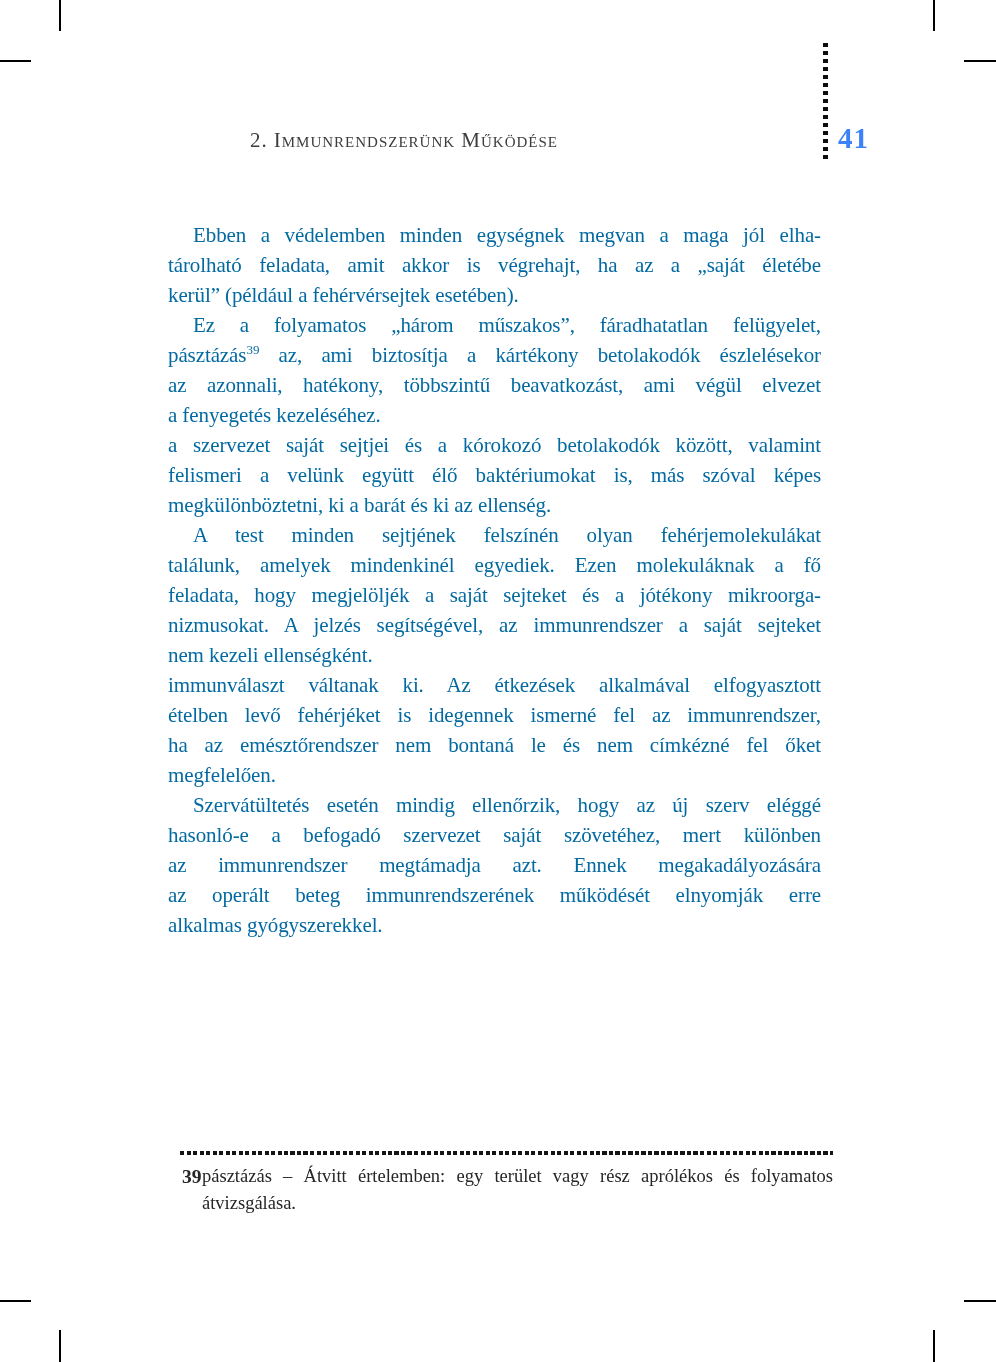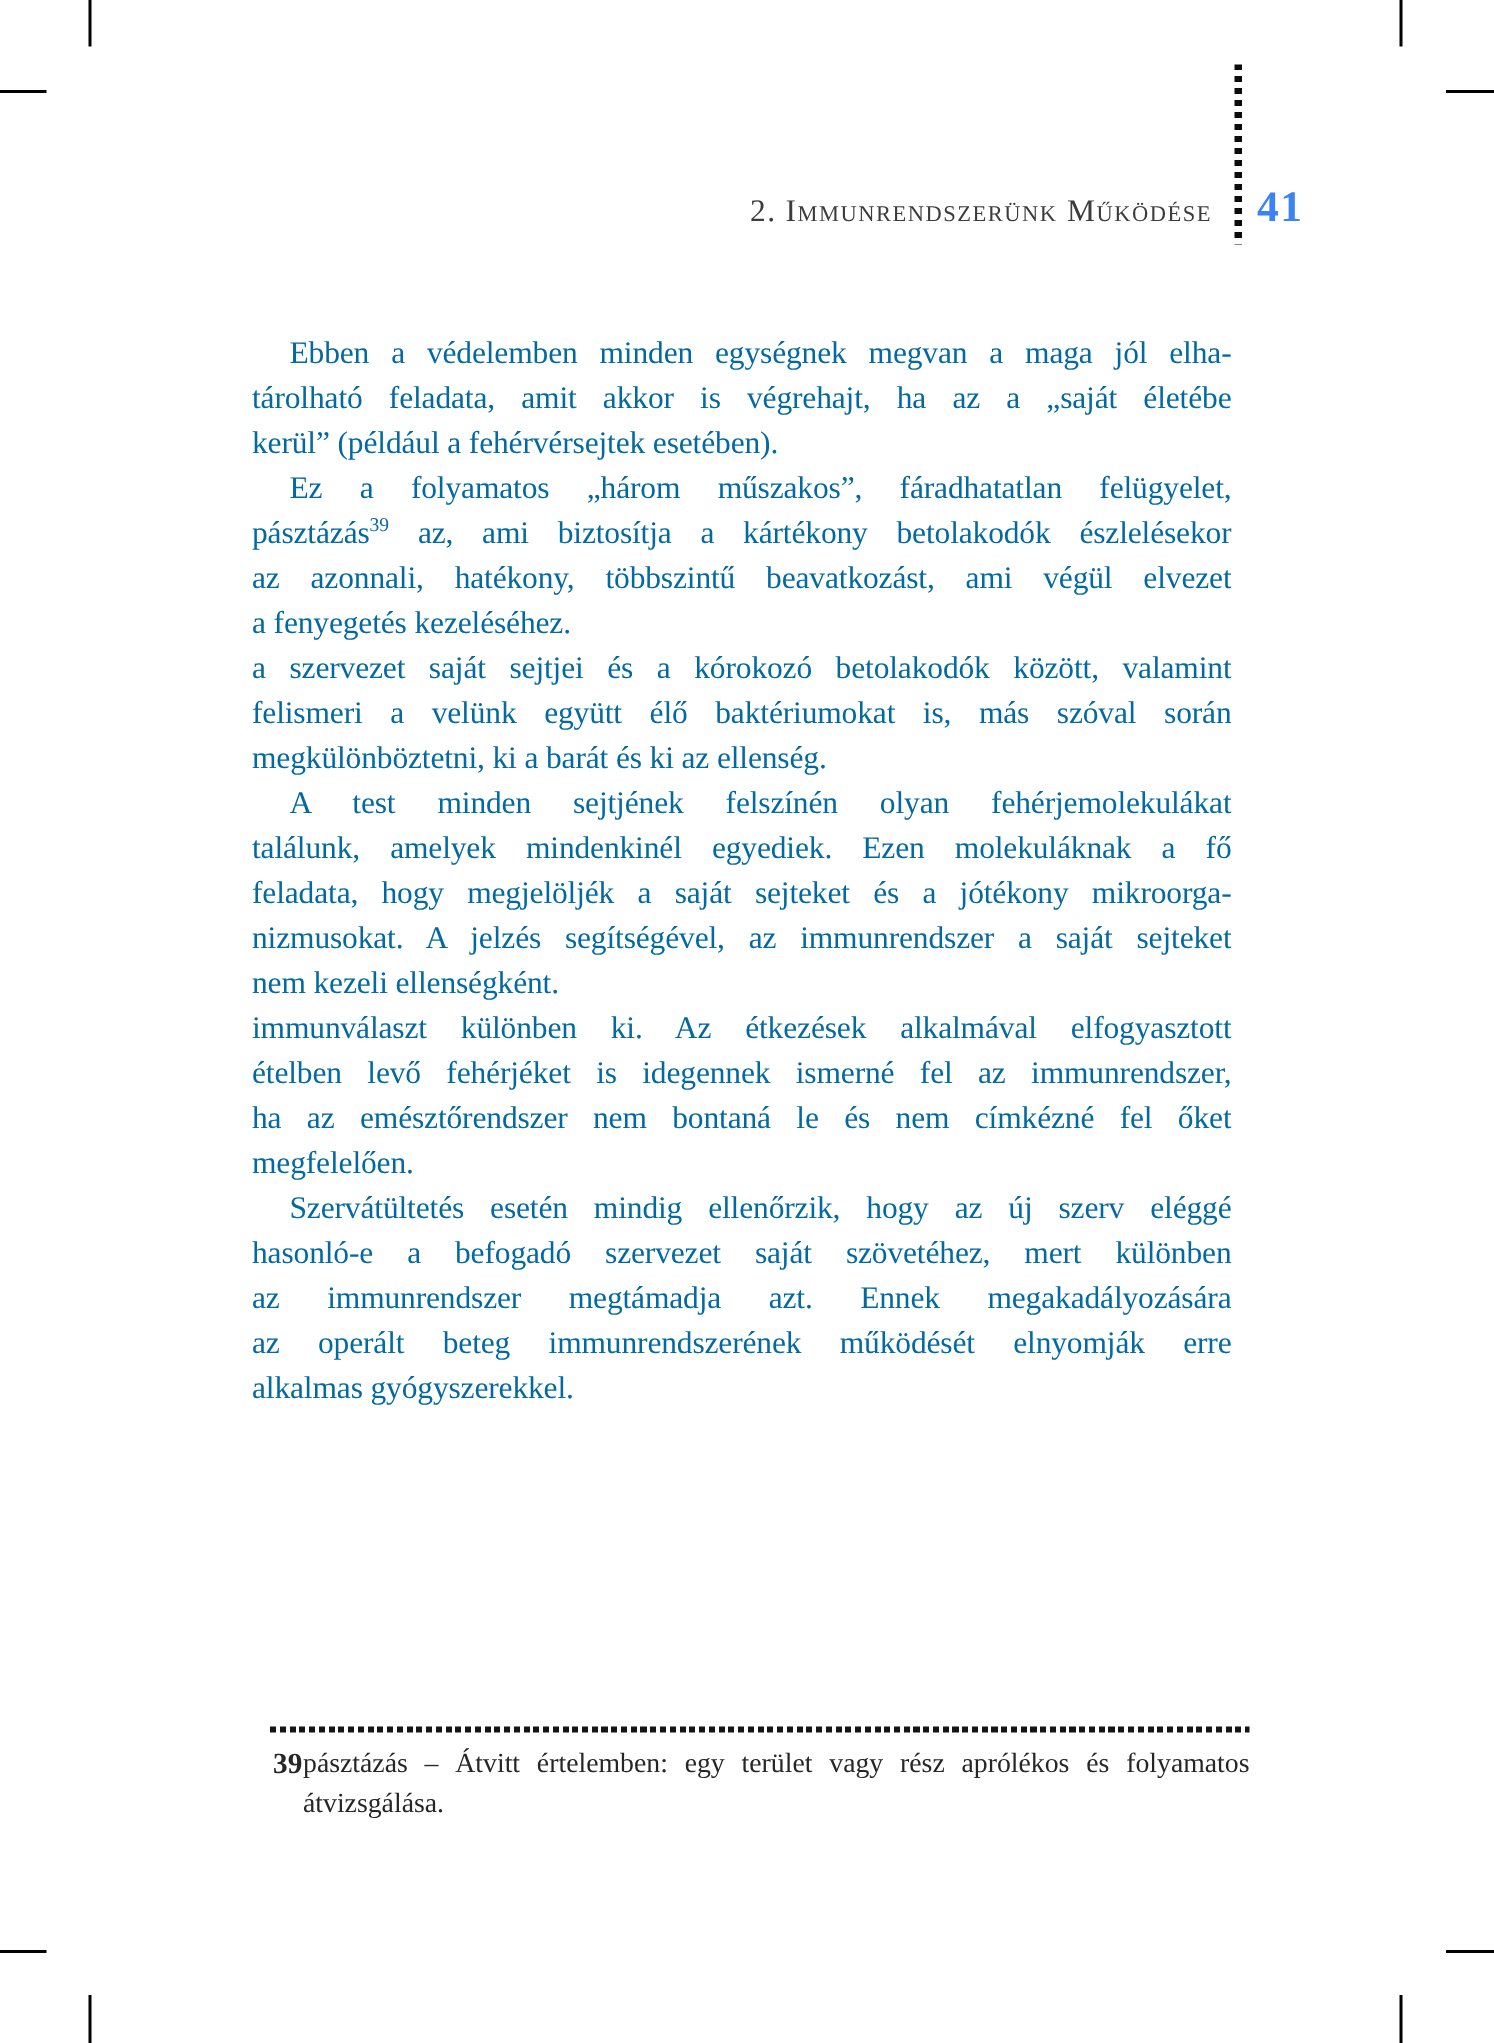--- a/index.html
+++ b/index.html
@@ -20,21 +20,21 @@
   .mark.bl-h { left: 0;     top: 1300px; width: 31px; height: 2px;  }
   .mark.bl-v { left: 59px;  top: 1330px; width: 2px;  height: 32px; }
   .mark.br-h { left: 964px; top: 1300px; width: 32px; height: 2px;  }
   .mark.br-v { left: 933px; top: 1330px; width: 2px;  height: 32px; }
 
   
   .running-head {
     position: absolute;
     left: 0; top: 128px;
     width: 808px;
-    text-align: right;
+    text-align: center;
     font-variant: small-caps;
     font-size: 21px;
     letter-spacing: 1px;
     color: #3c3c3c;
     white-space: nowrap;
   }
   .running-head .chapter-no { margin-right: 6px; }
   .head-rule {
     position: absolute;
     left: 823px; top: 43px;
@@ -121,34 +121,34 @@
 
     <div class="para">
       <div class="ln first">Ez a folyamatos „három műszakos”, fáradhatatlan felügyelet,</div>
       <div class="ln"><span>pásztázás</span><sup>39</sup><span> az, ami biztosítja a kártékony betolakodók észlelésekor</span></div>
       <div class="ln">az azonnali, hatékony, többszintű beavatkozást, ami végül elvezet</div>
       <div class="ln last">a fenyegetés kezeléséhez.</div>
     </div>
 
     <div class="para">
       <div class="ln">a szervezet saját sejtjei és a kórokozó betolakodók között, valamint</div>
-      <div class="ln">felismeri a velünk együtt élő baktériumokat is, más szóval során</div>
+      <div class="ln">felismeri a velünk együtt élő baktériumokat is, más szóval képes</div>
       <div class="ln last">megkülönböztetni, ki a barát és ki az ellenség.</div>
     </div>
 
     <div class="para">
       <div class="ln first">A test minden sejtjének felszínén olyan fehérjemolekulákat</div>
       <div class="ln">találunk, amelyek mindenkinél egyediek. Ezen molekuláknak a fő</div>
       <div class="ln">feladata, hogy megjelöljék a saját sejteket és a jótékony mikroorga-</div>
       <div class="ln">nizmusokat. A jelzés segítségével, az immunrendszer a saját sejteket</div>
       <div class="ln last">nem kezeli ellenségként.</div>
     </div>
 
     <div class="para">
-      <div class="ln">immunválaszt különben ki. Az étkezések alkalmával elfogyasztott</div>
+      <div class="ln">immunválaszt váltanak ki. Az étkezések alkalmával elfogyasztott</div>
       <div class="ln">ételben levő fehérjéket is idegennek ismerné fel az immunrendszer,</div>
       <div class="ln">ha az emésztőrendszer nem bontaná le és nem címkézné fel őket</div>
       <div class="ln last">megfelelően.</div>
     </div>
 
     <div class="para">
       <div class="ln first">Szervátültetés esetén mindig ellenőrzik, hogy az új szerv eléggé</div>
       <div class="ln">hasonló-e a befogadó szervezet saját szövetéhez, mert különben</div>
       <div class="ln">az immunrendszer megtámadja azt. Ennek megakadályozására</div>
       <div class="ln">az operált beteg immunrendszerének működését elnyomják erre</div>

